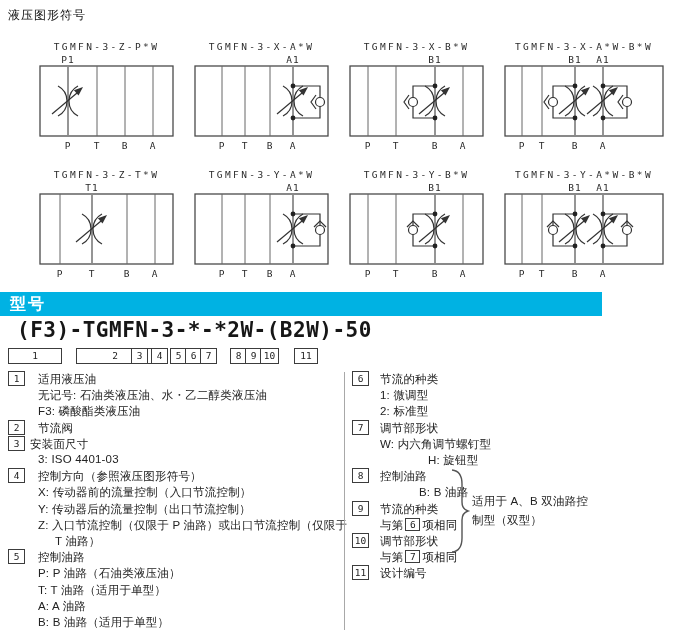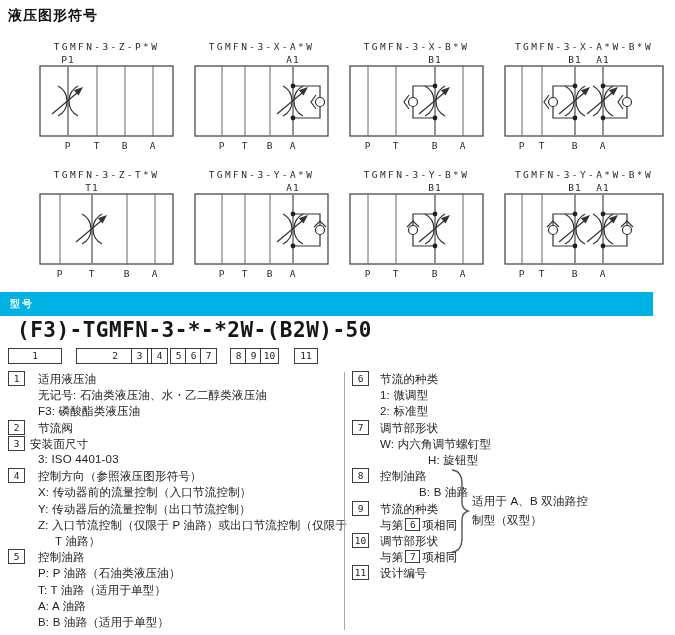--- a/index.html
+++ b/index.html
@@ -2,24 +2,24 @@
 <html><head>
 <meta charset="utf-8">
 <style>
   html,body{margin:0;padding:0;}
   body{
     width:675px;height:635px;position:relative;overflow:hidden;background:#ffffff;
     font-family:"Liberation Sans", sans-serif;color:#1c1c1c;
   }
   #page{position:absolute;inset:0;}
   .abs{position:absolute;}
-  .h1{font-size:14px;font-weight:bold;letter-spacing:1px;color:#111;}
+  .h1{font-size:12px;font-weight:normal;letter-spacing:1px;color:#111;}
   .banner{
-    left:0;top:292px;width:653px;height:24px;background:#00b2e3;
-    color:#ffffff;font-size:10px;font-weight:bold;line-height:24px;
+    left:0;top:292px;width:602px;height:24px;background:#00b2e3;
+    color:#ffffff;font-size:16px;font-weight:bold;line-height:24px;
     padding-left:10px;box-sizing:border-box;letter-spacing:2px;
   }
   .model-code{
     left:17px;top:318px;font-family:"DejaVu Sans Mono", monospace;
     font-weight:bold;font-size:21px;letter-spacing:0.5px;color:#161616;white-space:nowrap;
   }
   .pos-box{
     border:1.4px solid #3c3c3c;height:14px;line-height:14px;text-align:center;
     font-size:9.5px;font-family:"DejaVu Sans Mono", monospace;color:#222;background:#fff;
   }

